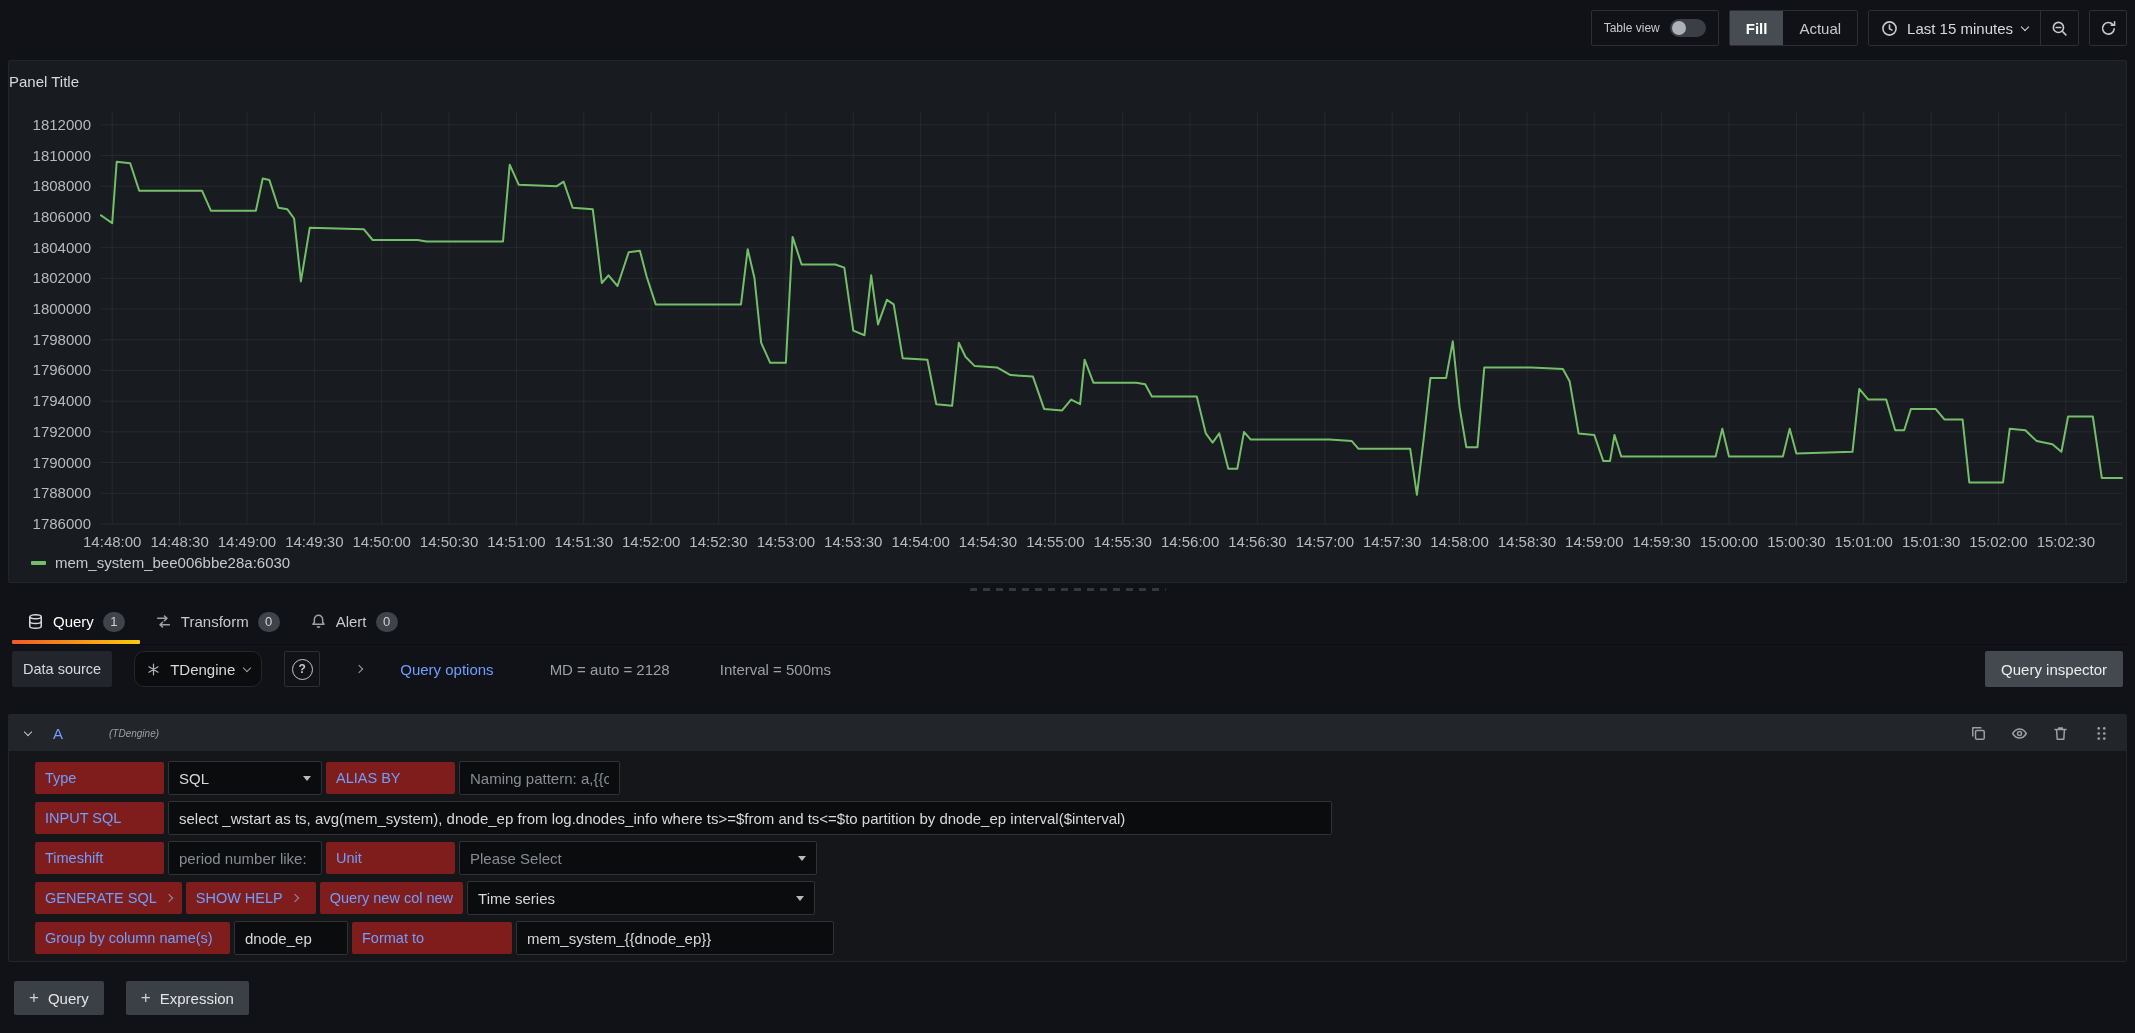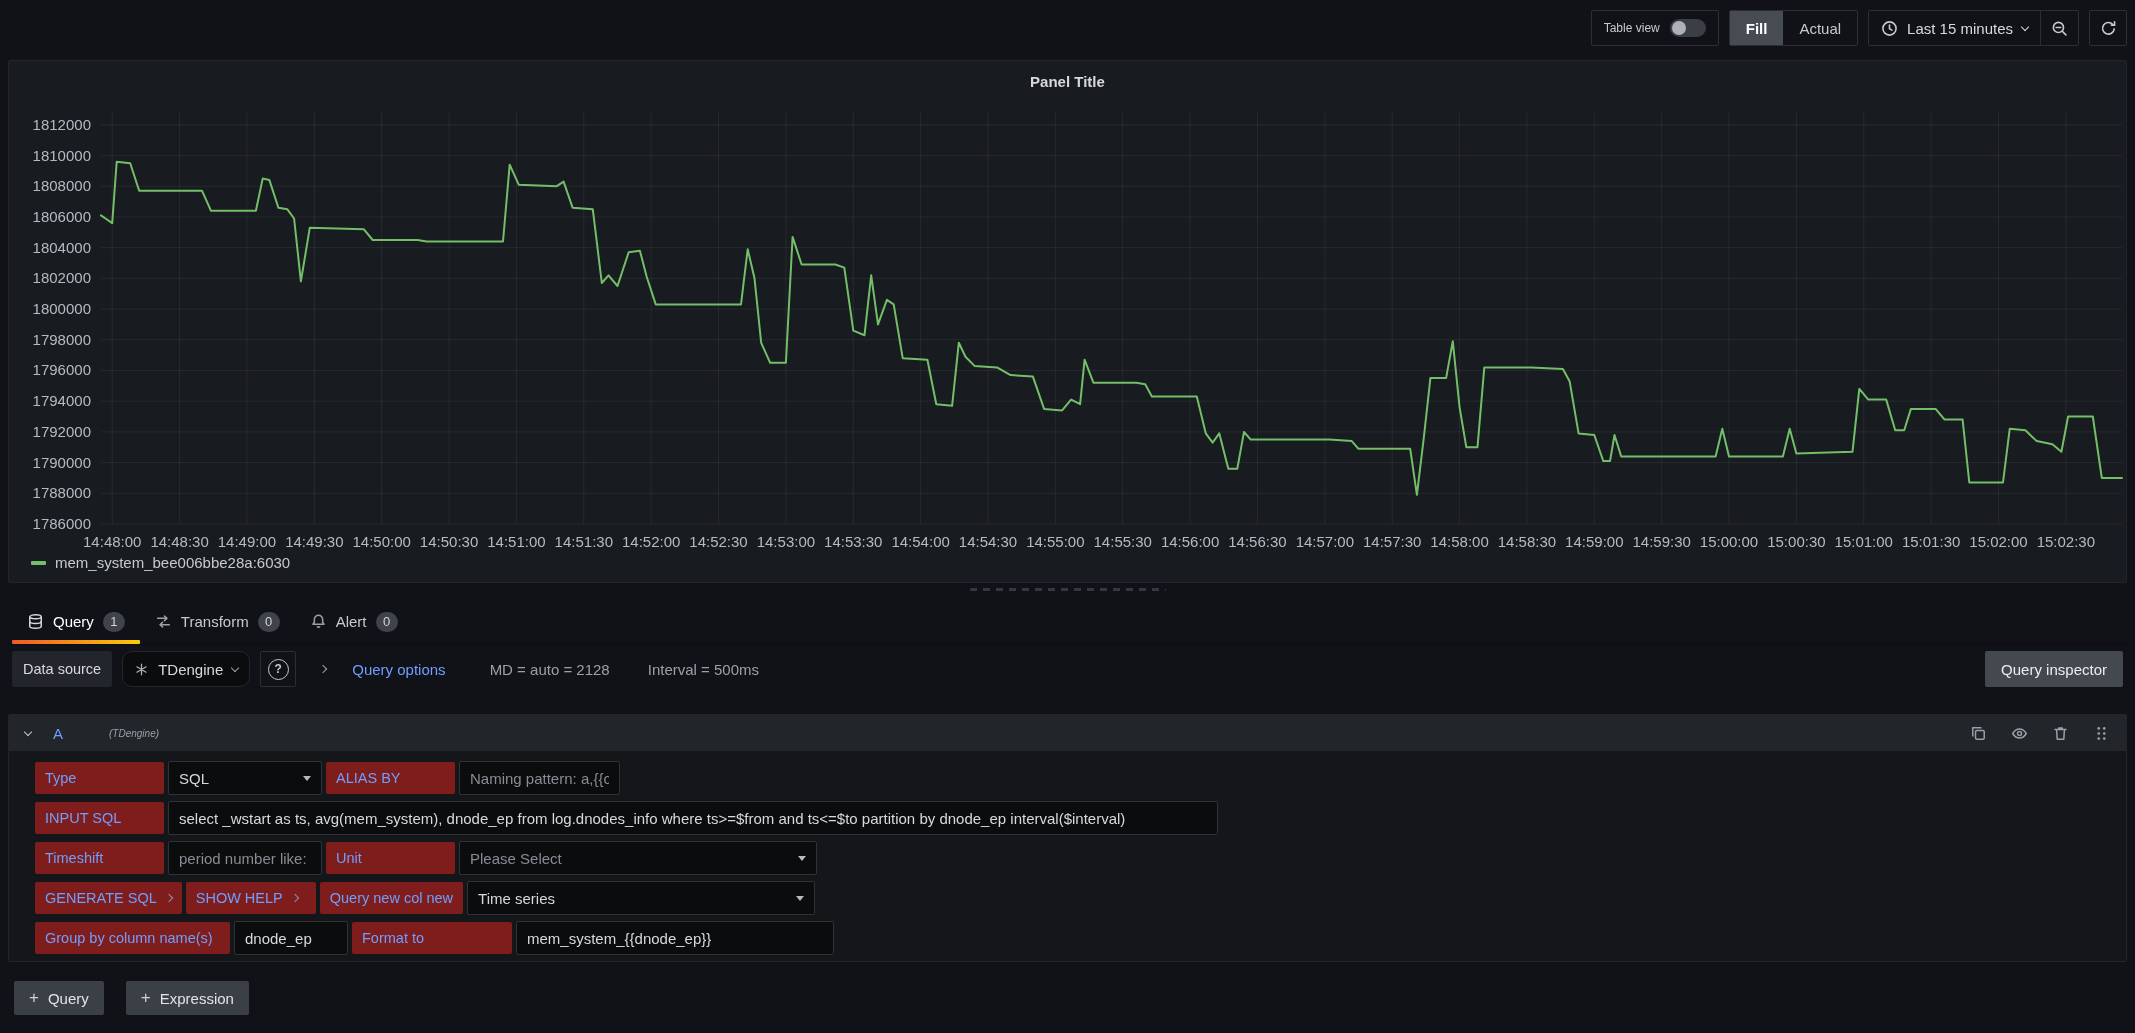--- a/index.html
+++ b/index.html
@@ -29,22 +29,22 @@
         border-bottom:2px solid currentColor;}
   .chev.down{transform:rotate(45deg);margin-top:-3px;}
   .chev.right{transform:rotate(-45deg);}
   .chev.small{width:5px;height:5px;border-width:1.6px;}
   .caret{width:0;height:0;border-left:4.5px solid transparent;border-right:4.5px solid transparent;
          border-top:5.5px solid #b8bac0;}
 
   
   .panel{position:absolute;left:8px;top:60px;width:2119px;height:523px;background:#181b1f;
          border:1px solid #22252b;border-radius:2px;box-sizing:border-box;}
-  .panel-title{position:absolute;top:12px;left:0;right:0;text-align:center;font-size:15px;
-               font-weight:700;color:#d8d9da;cursor:pointer;}
+  .panel-title{position:absolute;top:12px;left:0;right:0;text-align:left;font-size:15px;
+               font-weight:400;color:#d8d9da;cursor:pointer;}
   #chart{position:absolute;left:0;top:43px;width:2117px;height:470px;}
   #chart text{font-family:"Liberation Sans",sans-serif;}
   .legend{position:absolute;left:22px;top:493px;display:flex;align-items:center;gap:9px;cursor:pointer;}
   .legend-mark{width:15px;height:4px;border-radius:1px;}
   .legend-label{font-size:15px;color:#c7c9cc;}
 
   .resize-handle{position:absolute;top:588px;left:50%;transform:translateX(-50%);width:196px;height:3px;
                  background:repeating-linear-gradient(90deg,#34383f 0 7px,transparent 7px 13px);
                  border-radius:2px;cursor:row-resize;}
 
@@ -56,21 +56,21 @@
   .tab .tab-icon{color:#9aa0a6;display:flex;}
   .tab.active .tab-icon{color:#d8d9da;}
   .tab.active .tab-label{color:#ffffff;font-weight:500;}
   .tab.active::after{content:'';position:absolute;left:0;right:0;bottom:0;height:4px;
                      background:linear-gradient(90deg,#f05a28,#fbca0a);border-radius:1px;}
   .badge{min-width:22px;height:20px;padding:0 7px;border-radius:10px;background:#3f434a;color:#d2d3d6;
          font-size:13px;display:flex;align-items:center;justify-content:center;box-sizing:border-box;}
 
   
   .ds-row{position:absolute;left:8px;right:8px;top:650px;height:38px;display:flex;align-items:center;
-          gap:10px;padding:0 4px;box-sizing:border-box;}
+          gap:22px;padding:0 4px;box-sizing:border-box;}
   .chip{height:36px;display:flex;align-items:center;padding:0 11px;background:#22252b;border-radius:2px;
         color:#d8d9da;font-size:14.5px;font-weight:500;box-sizing:border-box;}
   .ds-picker{height:36px;display:flex;align-items:center;gap:9px;padding:0 11px;background:#0b0c0e;
              border:1px solid #24262c;border-radius:10px;color:#d8d9da;font-size:15px;}
   .ds-picker .chev{color:#9aa0a6;}
   .help-btn{width:36px;height:36px;border:1px solid #2c2e33;background:transparent;display:flex;
             align-items:center;justify-content:center;border-radius:2px;color:#c7c9cc;}
   .help-circle{width:19px;height:19px;border:1.5px solid #c7c9cc;border-radius:50%;display:flex;
                align-items:center;justify-content:center;font-size:12px;font-weight:700;color:#c7c9cc;}
   .qo-chev{color:#9aa0a6;margin-left:14px;}
@@ -352,21 +352,21 @@
         <div class="select" style="width:154px">
           <span class="select-value">SQL</span>
             <span class="caret"></span>
         </div>
         <div class="flabel w-std">ALIAS BY</div>
         <input class="finput" style="width: 161px;" placeholder="Naming pattern: a,{{c…">
       </div>
 
       <div class="frow">
         <div class="flabel w-std">INPUT SQL</div>
-        <input class="finput" style="width: 1050px;" value="select _wstart as ts, avg(mem_system), dnode_ep from log.dnodes_info where ts&gt;=$from and ts&lt;=$to partition by dnode_ep interval($interval)">
+        <input class="finput" style="width: 1164px;" value="select _wstart as ts, avg(mem_system), dnode_ep from log.dnodes_info where ts&gt;=$from and ts&lt;=$to partition by dnode_ep interval($interval)">
       </div>
 
       <div class="frow">
         <div class="flabel w-std">Timeshift</div>
         <input class="finput" style="width: 154px;" placeholder="period number like: 1">
         <div class="flabel w-std">Unit</div>
         <div class="select placeholder" style="width:358px">
           <span class="select-value">Please Select</span>
             <span class="caret"></span>
         </div>

